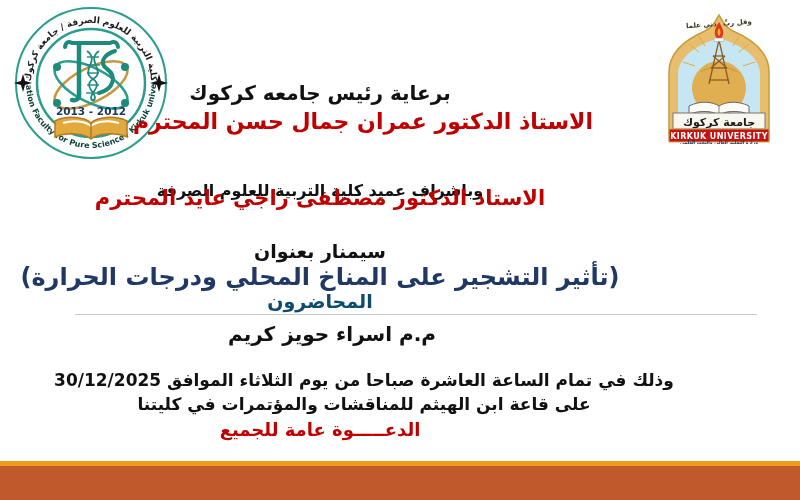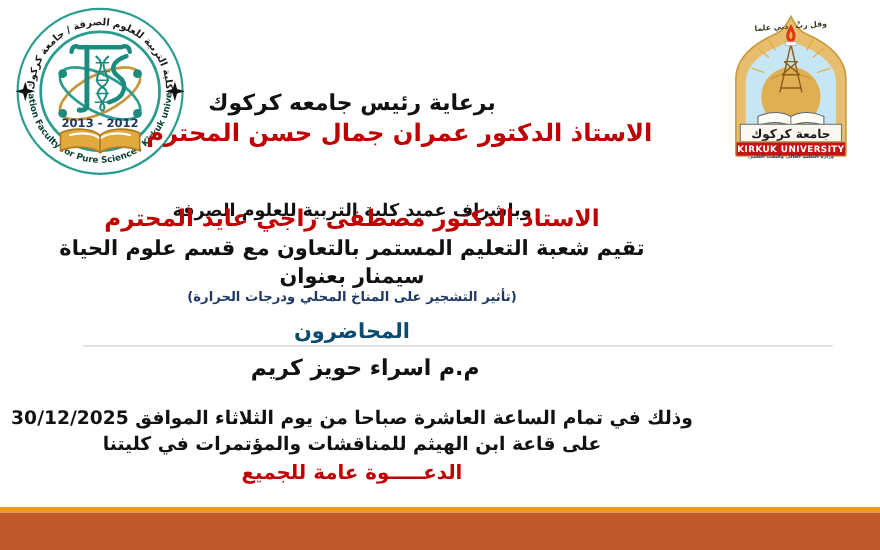--- a/index.html
+++ b/index.html
@@ -15,33 +15,33 @@
     left:0;width:640px;text-align:center;
     direction:rtl;unicode-bidi:plaintext;
     white-space:nowrap;
     color:#111;
     font-weight:bold;
     line-height:1.15;
   }
   .callig{letter-spacing:-0.5px;}
   .red{color:#C00000;}
   .navy{color:#1F3864;}
-  .plain{font-weight:normal;letter-spacing:0;}
+  .plain{font-weight:normal;letter-spacing:0;padding-left:44px;}
   .divider{left:75px;top:314px;width:682px;height:1px;background:#c9c9c9;}
   .footer-stripe{left:0;top:461px;width:800px;height:5px;background:#EE9D1B;}
   .footer-band{left:0;top:466px;width:800px;height:34px;background:#C05A2B;}
   svg{display:block;}
   
   #patronage{top:82px;font-size:20px;}
   #president{top:109px;font-size:22px;margin-left:43px;}
   #supervision{top:148px;font-size:16px;margin-top:34px;}
   #dean{top:186px;font-size:21px;}
   #organizer{top:216px;font-size:19px;}
   #seminar-intro{top:241px;font-size:19px;}
-  #seminar-title{top:264px;font-size:12px;}
+  #seminar-title{top:264px;font-size:24px;}
   #lecturers{top:291px;font-size:19px;color:#0c4a6e;}
   #lecturer-name{top:323px;font-size:20px;margin-left:12px;}
   #datetime{top:371px;font-size:17px;}
   #venue{top:395px;font-size:17px;}
   #invitation{top:420px;font-size:18px;}
 </style>
 </head>
 <body>
 
 <div class="stage">
@@ -139,21 +139,20 @@
       <text x="60" y="133.5" text-anchor="middle" font-size="4.5" font-weight="bold" fill="#1F3864" direction="rtl">وزارة التعليم العالي والبحث العلمي</text>
     </svg>
   </div>
 
   <div id="patronage" class="abs line callig">برعاية رئيس جامعه كركوك</div>
   <div id="president" class="abs line callig red">الاستاذ الدكتور عمران جمال حسن المحترم</div>
 
   <div id="supervision" class="abs line callig">وباشراف عميد كلية التربية للعلوم الصرفة</div>
   <div id="dean" class="abs line callig red">الاستاذ الدكتور مصطفى راجي عايد المحترم</div>
 
-  <div id="organizer" class="abs line callig">تقيم شعبة التعليم المستمر بالتعاون مع قسم علوم الحياة</div>
   <div id="seminar-intro" class="abs line callig">سيمنار بعنوان</div>
   <div id="seminar-title" class="abs line callig navy">(تأثير التشجير على المناخ المحلي ودرجات الحرارة)</div>
   <div id="lecturers" class="abs line callig">المحاضرون</div>
 
   <div class="abs divider"></div>
 
   <div id="lecturer-name" class="abs line callig">م.م اسراء حويز كريم</div>
 
   <div id="datetime" class="abs line plain" style="font-weight:bold;">وذلك في تمام الساعة العاشرة صباحا من  يوم الثلاثاء الموافق 30/12/2025</div>
   <div id="venue" class="abs line plain" style="font-weight:bold;">على  قاعة ابن الهيثم للمناقشات والمؤتمرات في كليتنا</div>

